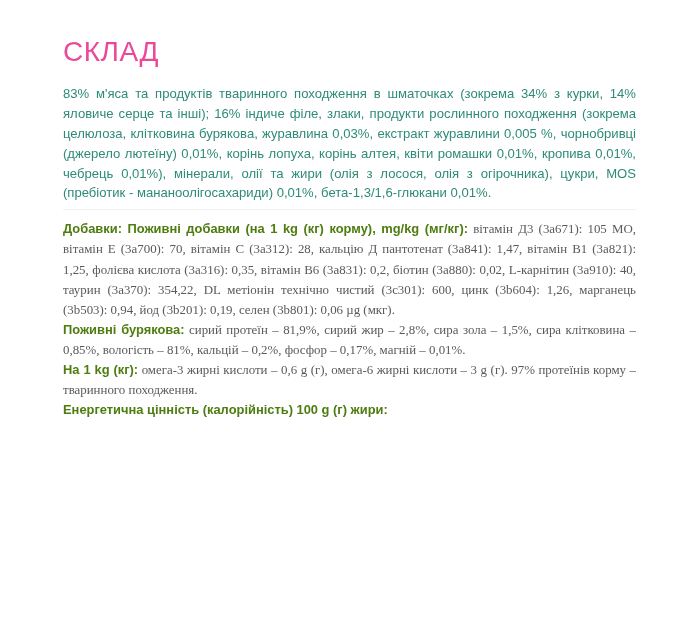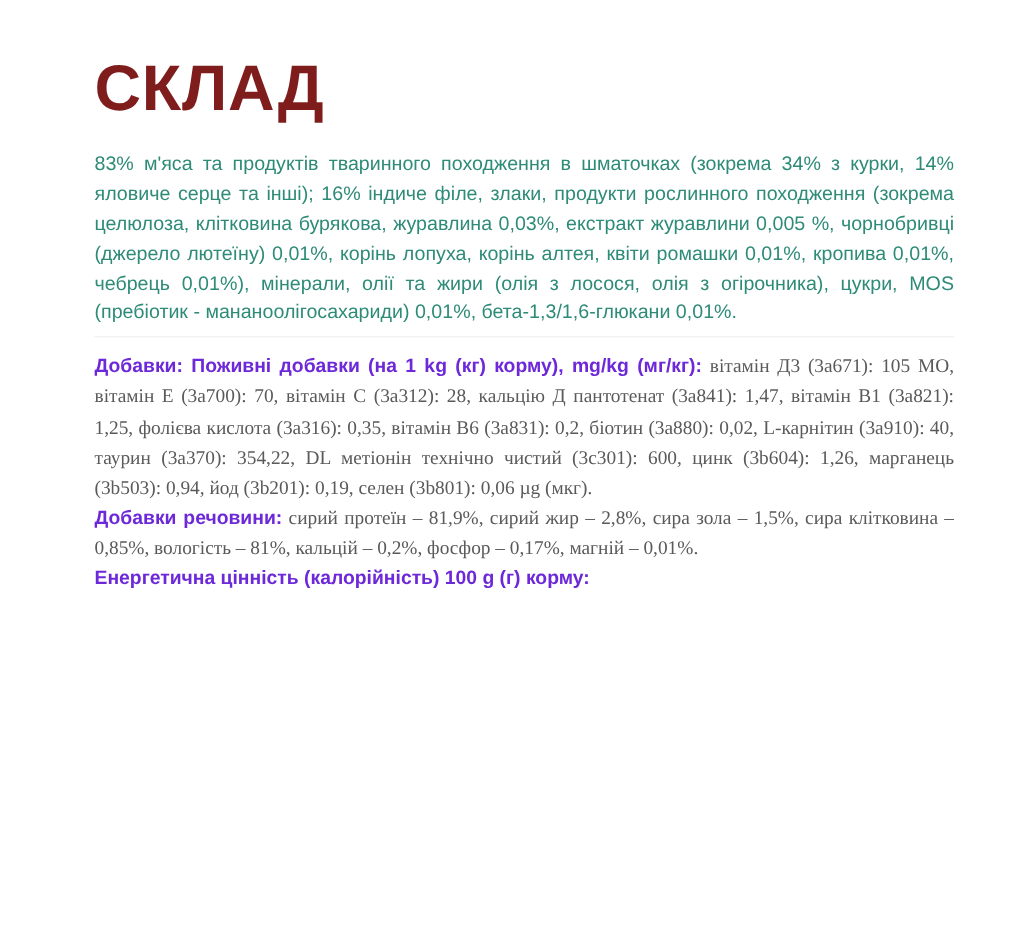--- a/index.html
+++ b/index.html
@@ -18,24 +18,24 @@
   .page {
     position: relative;
     width: 680px;
     height: 630px;
     box-sizing: border-box;
     padding: 30px 45px 0 63px;
     background: #ffffff;
   }
 
   .page-title {
-    font-size: 43px;
-    font-weight: bold;
+    font-size: 28px;
+    font-weight: normal;
     letter-spacing: 0.5px;
-    color: #7f1d1d;
+    color: #ec4899;
     line-height: 1.0;
     margin: 8px 0 18px 0;
   }
 
   .composition-block {
     color: #2e8b78;
     font-size: 13.1px;
     line-height: 1.52;
     text-align: justify;
     text-justify: inter-word;
@@ -58,21 +58,21 @@
   }
 
   .details-block .para {
     text-align: justify;
     text-justify: inter-word;
     margin: 0 0 0 0;
   }
 
   .details-block .lead {
     font-weight: bold;
-    color: #6d28d9;
+    color: #4d7c0f;
     margin-top: 44px;
   }
 
   .details-block .plain {
     font-weight: normal;
     font-family: Liberation Serif, serif;
   }
 
   .energy-value {
     text-align: left;
@@ -89,22 +89,25 @@
 
   <hr class="divider">
 
   <div class="details-block">
 
     <p class="para">
       <span class="lead">Добавки: Поживні добавки (на 1 kg (кг) корму), mg/kg (мг/кг):</span><span class="plain"> вітамін Д3 (3а671): 105 МО, вітамін Е (3а700): 70, вітамін С (3а312): 28, кальцію Д пантотенат (3а841): 1,47, вітамін В1 (3а821): 1,25, фолієва кислота (3а316): 0,35, вітамін В6 (3а831): 0,2, біотин (3а880): 0,02, L-карнітин (3а910): 40, таурин (3а370): 354,22, DL метіонін технічно чистий (3с301): 600, цинк (3b604): 1,26, марганець (3b503): 0,94, йод (3b201): 0,19, селен (3b801): 0,06 µg (мкг).</span>
     </p>
 
     <p class="para">
-      <span class="lead">Добавки речовини:</span><span class="plain"> сирий протеїн – 81,9%, сирий жир – 2,8%, сира зола – 1,5%, сира клітковина – 0,85%, вологість – 81%, кальцій – 0,2%, фосфор – 0,17%, магній – 0,01%.</span>
+      <span class="lead">Поживні бурякова:</span><span class="plain"> сирий протеїн – 81,9%, сирий жир – 2,8%, сира зола – 1,5%, сира клітковина – 0,85%, вологість – 81%, кальцій – 0,2%, фосфор – 0,17%, магній – 0,01%.</span>
     </p>
 
+    <p class="para">
+      <span class="lead">На 1 kg (кг):</span><span class="plain"> омега-3 жирні кислоти – 0,6 g (г), омега-6 жирні кислоти – 3 g (г). 97% протеїнів корму – тваринного походження.</span>
+    </p>
 
     <p class="para energy-value">
-      <span class="lead">Енергетична цінність (калорійність) 100 g (г) корму:</span><br>
+      <span class="lead">Енергетична цінність (калорійність) 100 g (г) жири:</span><br>
     </p>
 
   </div>
 </div>
 
 </body></html>

